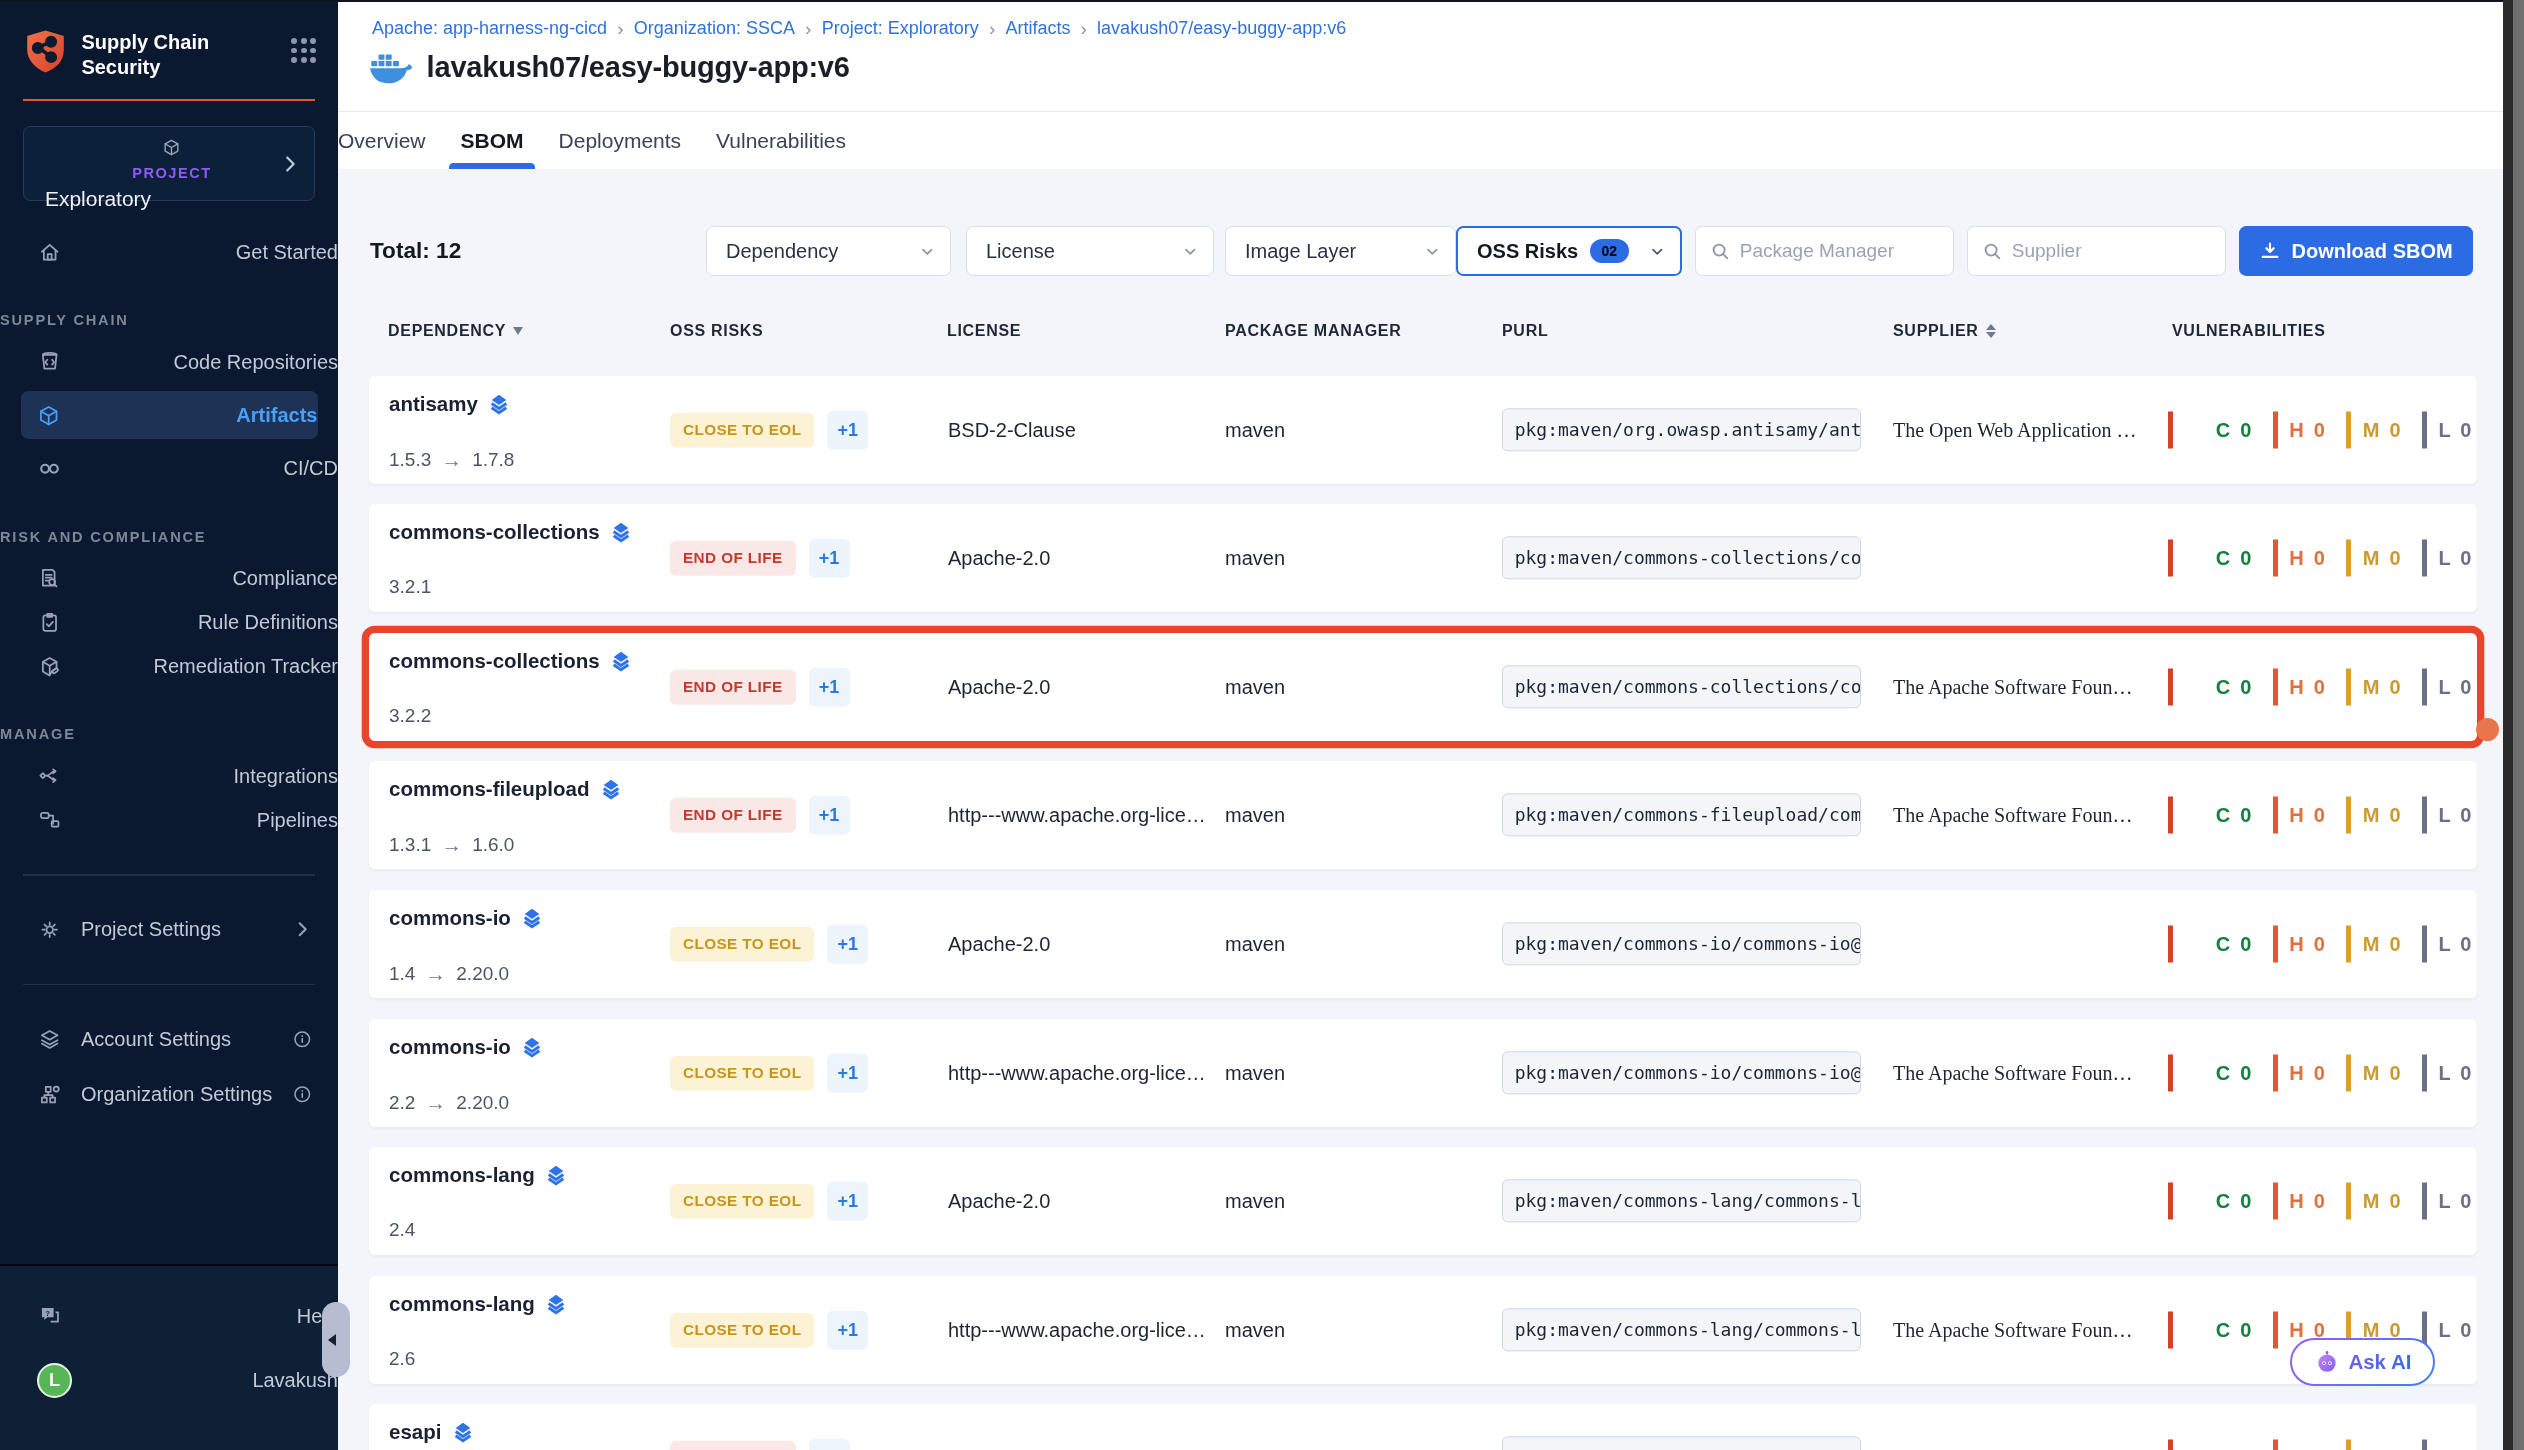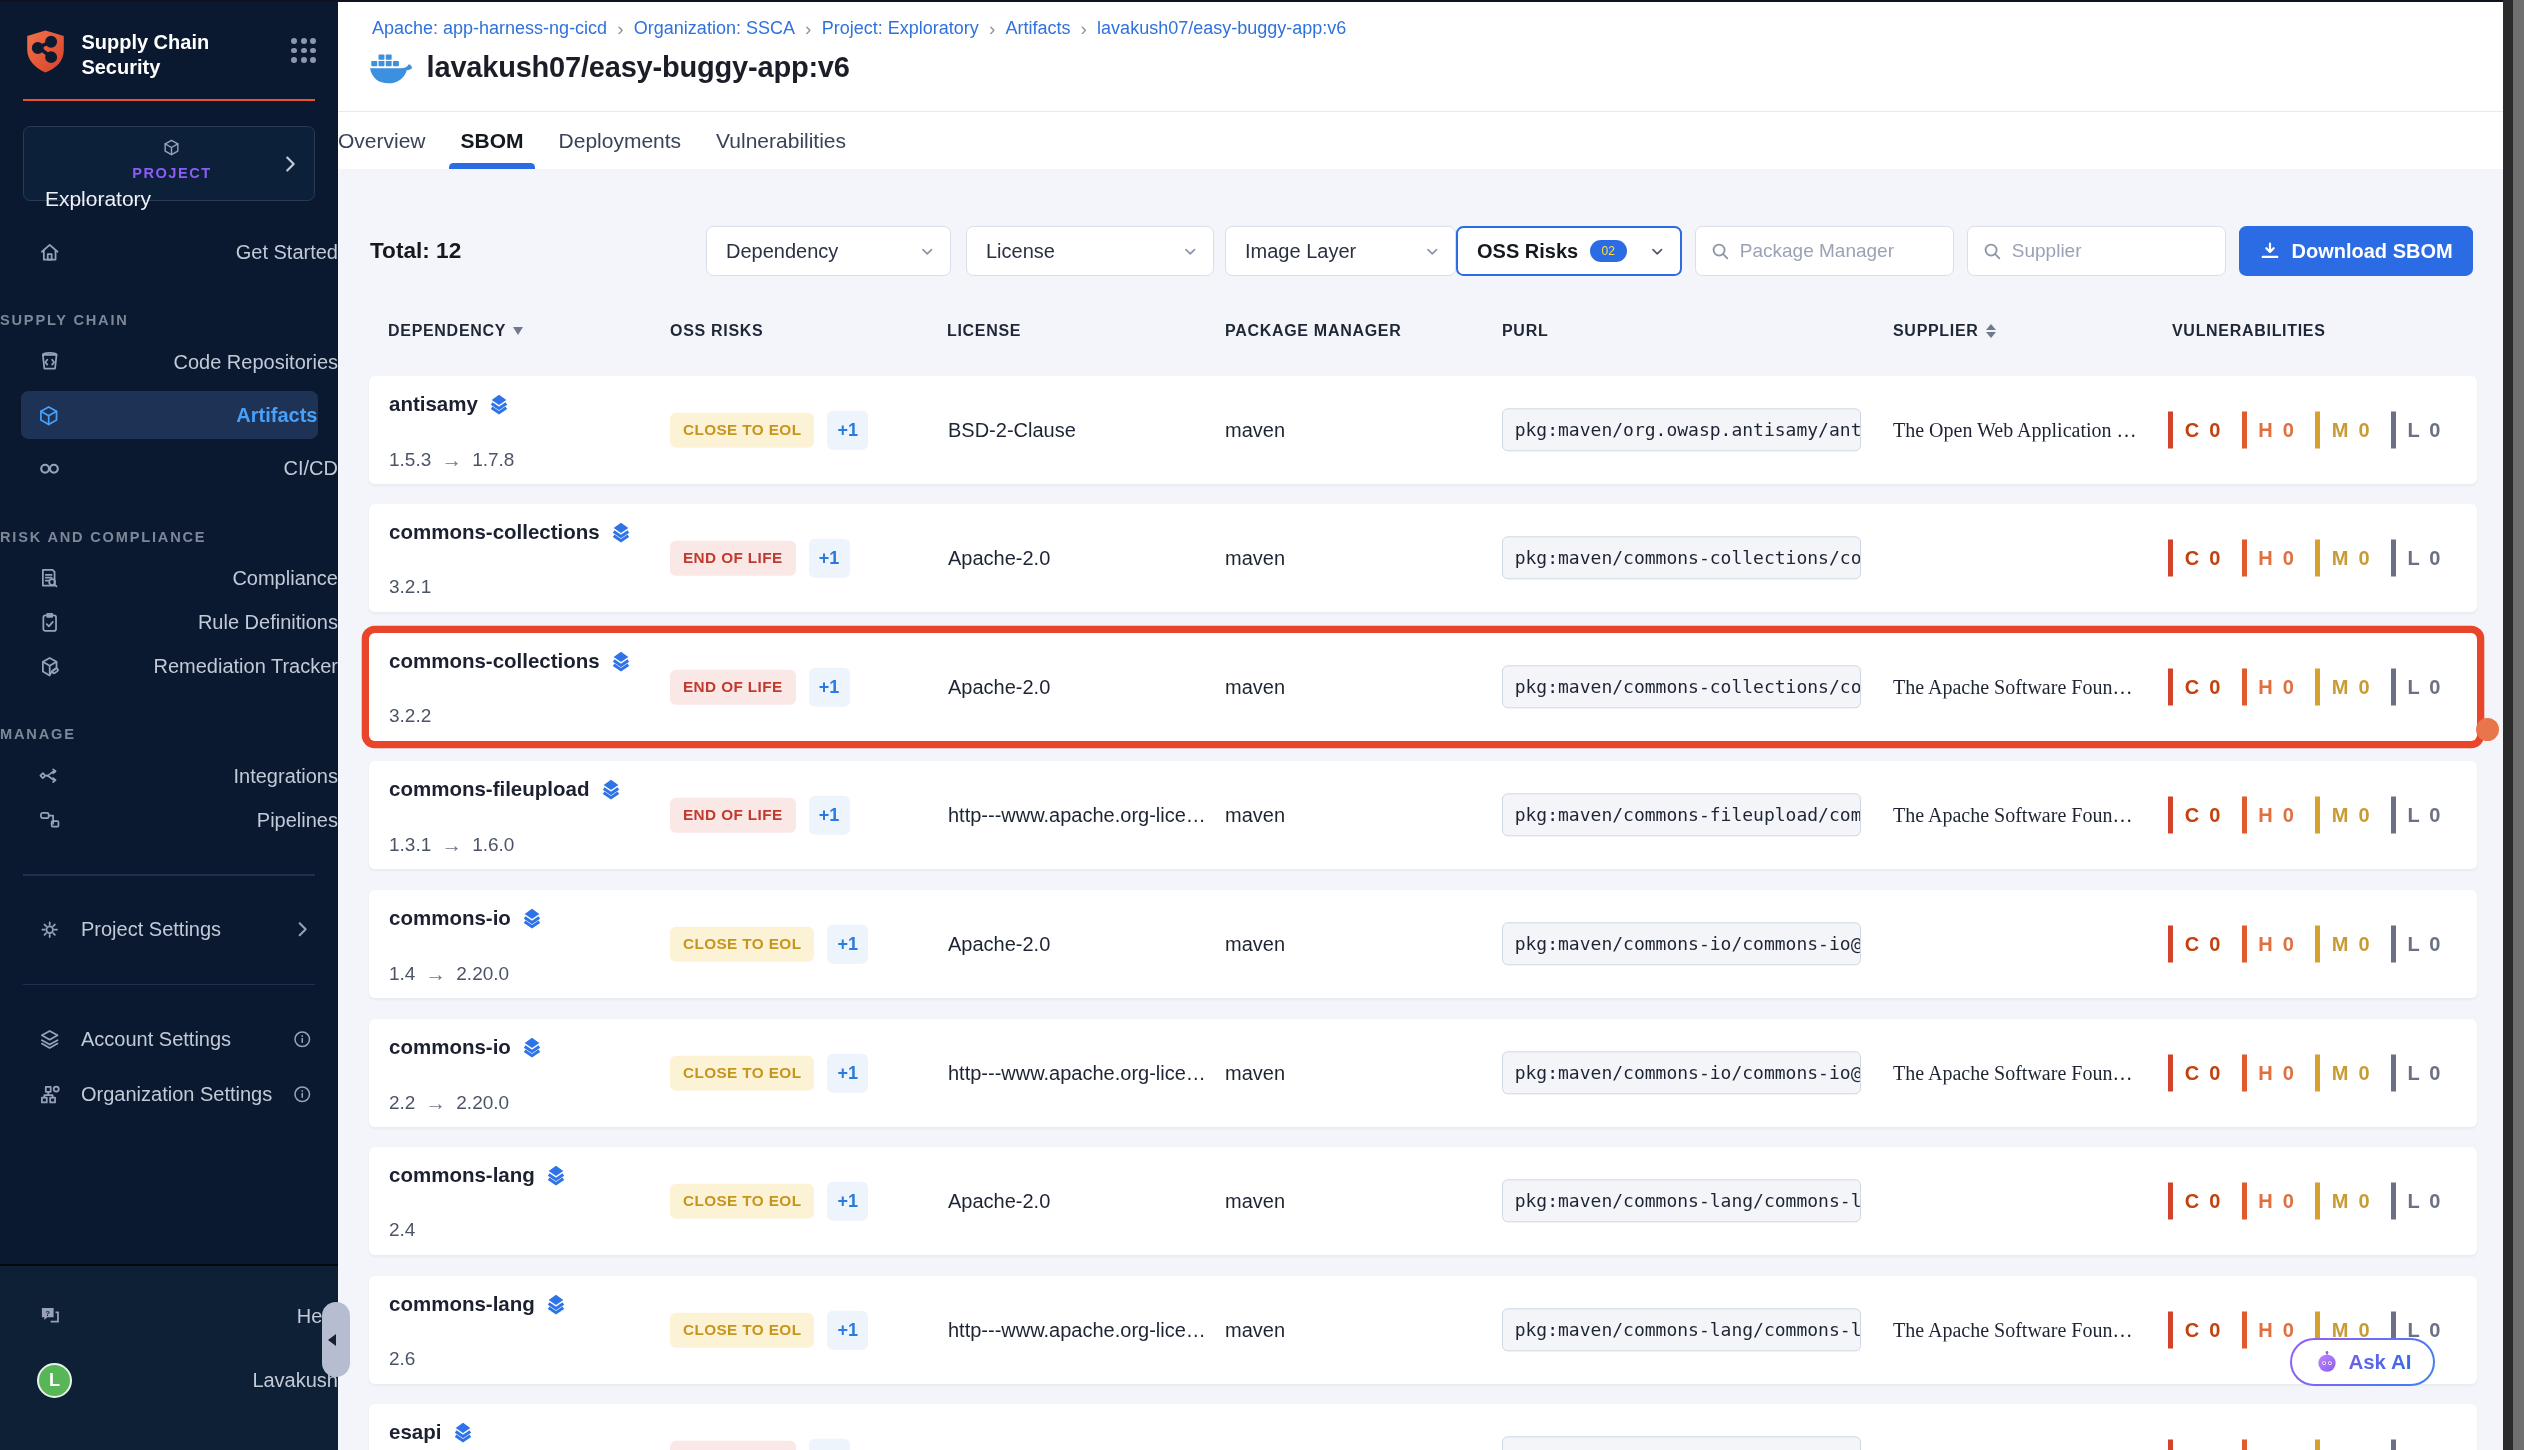--- a/index.html
+++ b/index.html
@@ -50,21 +50,21 @@
 
   
   .content { position:absolute; left:0; top:169px; right:0; height:1281px; background:#f3f5fa; overflow:hidden; }
   .total { position:absolute; left:32px; top:69px; font-size:22.6px; font-weight:700; color:#14181f; }
 
   .ctrl { position:absolute; top:57px; height:50px; background:#fff; border:1.5px solid #d9dee9; border-radius:7.3px; display:flex; align-items:center; font-size:20px; color:#2a3142; cursor:pointer; }
   .ctrl .lbl { padding-left:19px; white-space:nowrap; }
   .ctrl .chev { margin-left:auto; margin-right:13px; display:flex; }
   .ctrl.oss { border:2.2px solid #2b6be4; }
   .ctrl.oss .lbl { font-weight:700; color:#14181f; }
-  .pill-count { background:#2b6be4; color:#fde047; font-size:12px; font-weight:400; border-radius:730px; padding:4.4px 11.7px; margin-left:11.7px; }
+  .pill-count { background:#2b6be4; color:#000000; font-size:14px; font-weight:700; border-radius:730px; padding:4.4px 11.7px; margin-left:11.7px; }
   .searchbox { position:absolute; top:57px; height:50px; background:#fff; border:1.5px solid #d9dee9; border-radius:7.3px; display:flex; align-items:center; padding-left:13px; gap:8.8px; }
   .searchbox input { border:none; outline:none; font-size:19px; color:#2a3142; width:183px; font-family:inherit; background:transparent; }
   .searchbox input::placeholder { color:#9aa2b4; }
   .dl-btn { position:absolute; top:57px; left:1901px; width:234px; height:50px; background:#2b6be4; border:none; border-radius:7.3px; color:#fff; font-size:20px; font-weight:700; display:flex; align-items:center; justify-content:center; gap:10.2px; cursor:pointer; font-family:inherit; }
 
   .thead { position:absolute; left:0; top:153px; right:0; height:29px; }
   .th { position:absolute; font-size:16px; font-weight:700; color:#1f2736; letter-spacing:0.7px; display:inline-flex; align-items:center; gap:7.3px; white-space:nowrap; }
   .sort-down { width:0; height:0; border-left:5.8px solid transparent; border-right:5.8px solid transparent; border-top:8px solid #707a8e; display:inline-block; }
   .sort-both { display:inline-flex; flex-direction:column; gap:2.2px; }
   .sort-both i { width:0; height:0; border-left:5.1px solid transparent; border-right:5.1px solid transparent; display:block; }
@@ -83,21 +83,21 @@
   .badge.danger { color:#c23a2e; background:#fae8e6; }
   .badge.extra { color:#2b7ae0; background:#edf4fc; font-size:18px; padding:8.8px 10.2px; letter-spacing:0; }
   .c-license { position:absolute; left:579px; top:50%; transform:translateY(-50%); font-size:20px; color:#1d2433; max-width:270px; overflow:hidden; text-overflow:ellipsis; white-space:nowrap; }
   .c-pm { position:absolute; left:856px; top:50%; transform:translateY(-50%); font-size:20px; color:#1d2433; white-space:nowrap; }
   .c-purl { position:absolute; left:1133px; top:50%; transform:translateY(-50%); }
   .purl-chip { display:block; width:359px; background:#f3f5f9; border:1.5px solid #cfd6e4; border-radius:5.8px; padding:10.2px 11.7px; font-family:"DejaVu Sans Mono","Liberation Mono",monospace; font-size:18px; color:#1d2433; white-space:nowrap; overflow:hidden; cursor:pointer; }
   .c-supplier { position:absolute; left:1524px; top:50%; transform:translateY(-50%); font-size:20px; color:#1e2433; max-width:263px; overflow:hidden; white-space:nowrap;font-family:Liberation Serif, serif; }
   .c-vulns { position:absolute; left:1799px; top:50%; transform:translateY(-50%); display:flex; align-items:center; gap:19px; }
   .vseg { display:inline-flex; align-items:center; font-size:20px; font-weight:700; letter-spacing:2.2px; white-space:nowrap; }
   .vseg .vbar { width:5.1px; height:37px; margin-right:11.7px; }
-  .vseg.crit  { color:#c2410c; } .vseg.crit .vbar  { background:#d24329; }
+  .vseg.crit  { color:#15803d;gap:31px; } .vseg.crit .vbar  { background:#d24329; }
   .vseg.high  { color:#e0703f; } .vseg.high .vbar  { background:#e05a2d; }
   .vseg.med   { color:#c99b35; } .vseg.med .vbar   { background:#d6a12a; }
   .vseg.low   { color:#6b7087; } .vseg.low .vbar   { background:#6b7087; }
 
   .ask-ai { position:absolute; left:1952px; top:1169px; width:145px; height:48px; border-radius:730px; border:2.2px solid transparent; background:linear-gradient(#fff,#fff) padding-box, linear-gradient(135deg,#9a5cf0,#3b82f6) border-box; display:flex; align-items:center; justify-content:center; gap:8.8px; cursor:pointer; z-index:8; font-family:inherit; }
   .ask-ai span { font-size:20.5px; font-weight:700; background:linear-gradient(135deg,#7a5cf0,#2f6fe0); -webkit-background-clip:text; background-clip:text; color:transparent; }
   .orange-dot { position:absolute; left:2138px; top:549px; width:23.4px; height:23.4px; border-radius:50%; background:#e8764a; z-index:7; }
 
   .scrollbar { position:absolute; right:0; top:0; width:22px; height:1451px; background:#2b2b2b; z-index:50; }
   .scrollbar .thumb { position:absolute; right:0; top:0; width:12.4px; height:1451px; background:#6f6f6f; cursor:pointer; }

